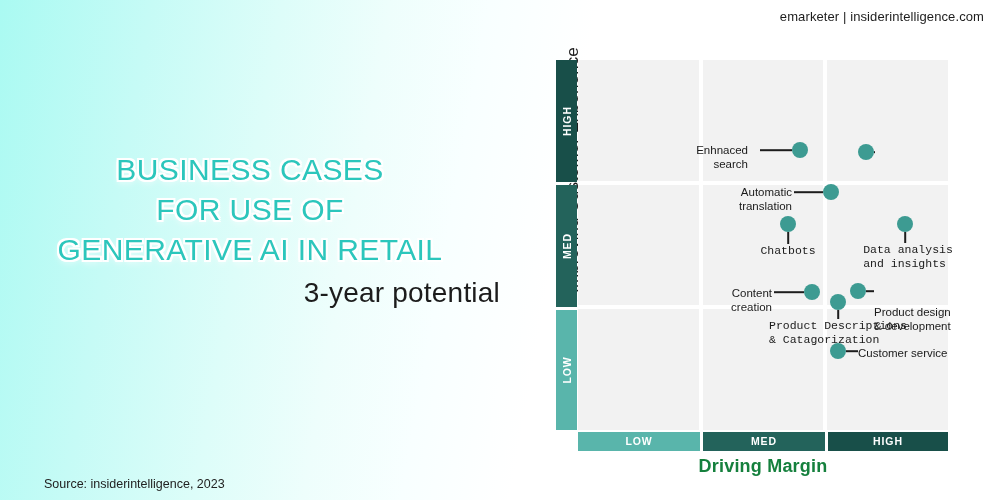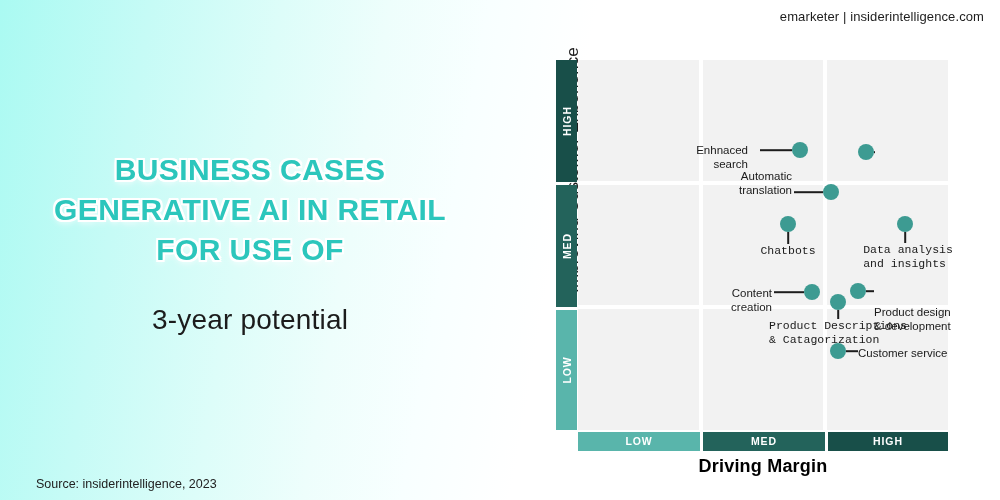--- a/index.html
+++ b/index.html
@@ -18,49 +18,49 @@
     font-size:13px; letter-spacing:.1px; color:#1d1d1d;
     white-space:nowrap;
   }
 
   
   .titleblock {
     position:absolute; left:0; top:150px; width:500px;
     text-align:center;
   }
   .title-line {
-    font-size:30px; font-weight:bold; letter-spacing:.4px;
+    font-size:30px; font-weight:normal; letter-spacing:.4px;
     color:#2cc6bc; line-height:1.33;
     text-shadow:
       -2px 0 0 #ffffff, 2px 0 0 #ffffff, 0 -2px 0 #ffffff, 0 2px 0 #ffffff,
       -2px -2px 0 #ffffff, 2px -2px 0 #ffffff, -2px 2px 0 #ffffff, 2px 2px 0 #ffffff,
       0 3px 6px rgba(255,255,255,.95);
     white-space:nowrap;
   }
   .subtitle {
-    margin-top:34px;
-    font-size:28px; font-weight:normal; color:#1c1c1c; letter-spacing:.2px;
+    margin-top:7px;
+    font-size:28px; font-weight:normal; color:#1c1c1c; letter-spacing:.2px;text-align:right;
   }
   .source {
-    position:absolute; left:36px; top:477px;
+    position:absolute; left:44px; top:477px;
     font-size:12.5px; color:#222; white-space:nowrap;
   }
 
   
   .chart { position:absolute; left:500px; top:50px; width:500px; height:450px; }
 
   .ylabel {
     position:absolute; left:-72px; top:110px;
     width:290px; text-align:center;
     transform: rotate(-90deg); transform-origin:center center;
     font-size:17px; color:#1c1c1c; letter-spacing:.1px; white-space:nowrap;
   }
   .xlabel {
     position:absolute; left:78px; top:406px; width:370px;
-    text-align:center; font-size:18px; font-weight:bold; color:#000000;
+    text-align:center; font-size:18px; font-weight:bold; color:#15803d;
     letter-spacing:.2px;
   }
 
   
   .yseg {
     position:absolute; left:56px; width:21px;
     color:#ffffff; font-size:10.5px; font-weight:bold; letter-spacing:.9px;
   }
   .yseg span {
     position:absolute; left:50%; top:50%;
@@ -110,22 +110,22 @@
   .plabel.left  { text-align:right; transform:translateX(-100%); }
   .plabel.center{ text-align:left; transform:translateX(-50%);font-family:Liberation Mono, monospace; }
 </style>
 </head>
 <body>
 
 <div class="brandbar">emarketer | insiderintelligence.com</div>
 
 <div class="titleblock">
   <div class="title-line">BUSINESS CASES</div>
+  <div class="title-line">FOR USE OF</div>
   <div class="title-line">GENERATIVE AI IN RETAIL</div>
-  <div class="title-line">FOR USE OF</div>
   <div class="subtitle">3-year potential</div>
 </div>
 
 <div class="source">Source: insiderintelligence, 2023</div>
 
 <div class="chart">
 
   <div class="ylabel">Improving Customer Experience</div>
 
   <div class="yseg high">
@@ -152,21 +152,21 @@
 
   <div class="overlay" id="points-overlay">
       <div class="conn h" style="left: 260px; width: 32px; top: 100px;"></div>
       <div class="dot" style="left: 300px; top: 100px; background: rgb(61, 155, 146);"></div>
       <div class="plabel left" style="left: 248px; top: 93px;">Enhnaced
 search</div>
       <div class="conn h" style="left: 374px; width: 1px; top: 102px;"></div>
       <div class="dot" style="left: 366px; top: 102px; background: rgb(61, 155, 146);"></div>
       <div class="conn h" style="left: 294px; width: 29px; top: 142px;"></div>
       <div class="dot" style="left: 331px; top: 142px; background: rgb(61, 155, 146);"></div>
-      <div class="plabel left" style="left: 292px; top: 119px;">Automatic
+      <div class="plabel left" style="left: 292px; top: 135px;">Automatic
 translation</div>
       <div class="conn v" style="left: 288px; top: 182px; height: 12px;"></div>
       <div class="dot" style="left: 288px; top: 174px; background: rgb(61, 155, 146);"></div>
       <div class="plabel center" style="left: 288px; top: 194px;">Chatbots</div>
       <div class="conn v" style="left: 405px; top: 182px; height: 11px;"></div>
       <div class="dot" style="left: 405px; top: 174px; background: rgb(61, 155, 146);"></div>
       <div class="plabel center" style="left: 408px; top: 193px;">Data analysis
 and insights</div>
       <div class="conn h" style="left: 274px; width: 30px; top: 242px;"></div>
       <div class="dot" style="left: 312px; top: 242px; background: rgb(61, 155, 146);"></div>

